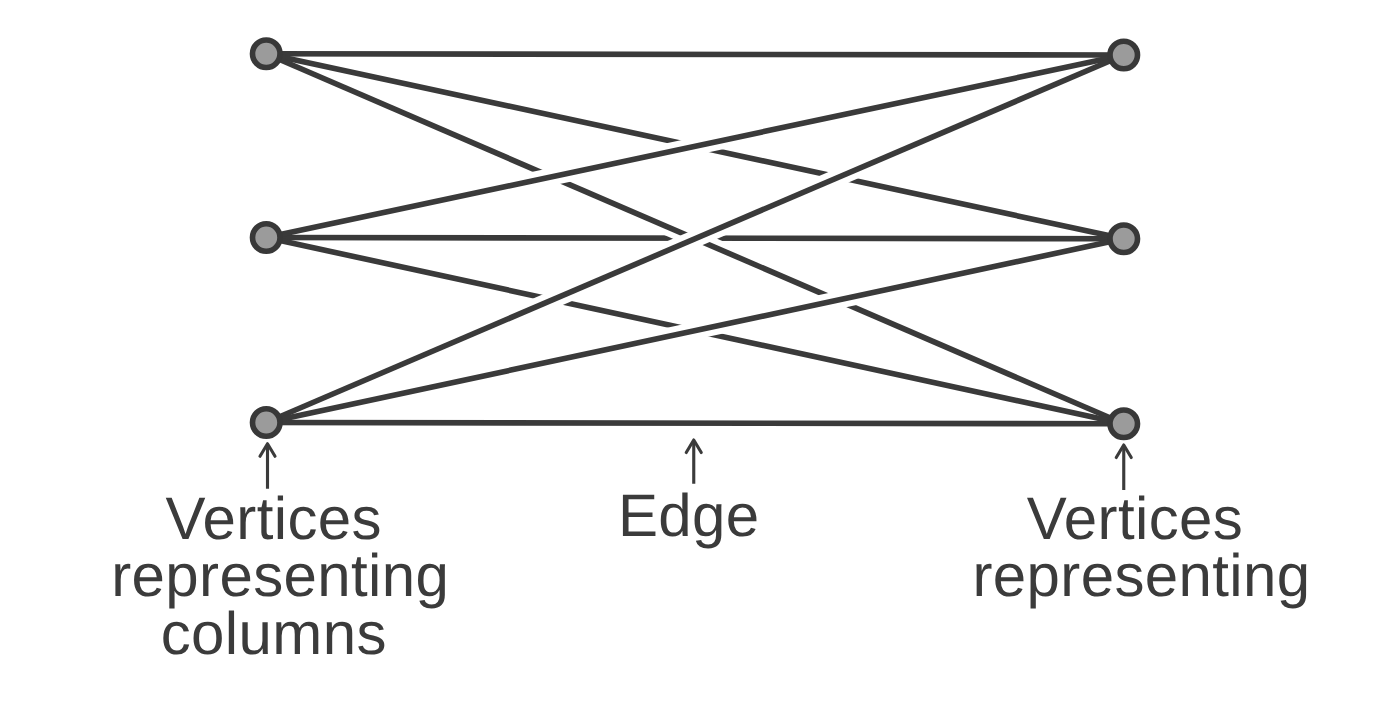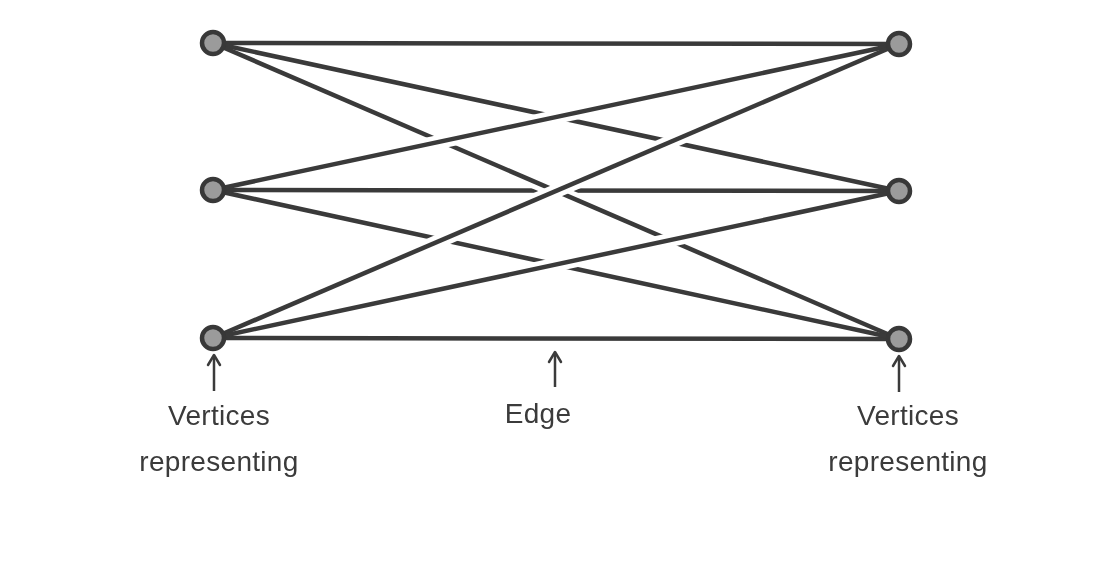--- a/index.html
+++ b/index.html
@@ -16,28 +16,28 @@
     overflow: hidden;
   }
   svg.graph {
     position: absolute;
     left: 0;
     top: 0;
   }
   .diagram-label {
     position: absolute;
     color: #3b3b3b;
-    font-size: 28px;
+    font-size: 48px;
     line-height: 46px;
     text-align: center;
     letter-spacing: 0.3px;
     white-space: nowrap;
   }
   #label-left   { left:  89px; top: 393px; width: 260px; }
-  #label-middle { left: 468px; top: 391px; width: 140px; }
+  #label-middle { left: 481px; top: 391px; width: 140px; }
   #label-right  { left: 778px; top: 393px; width: 260px; }
 </style>
 </head>
 <body>
 
 <div class="canvas">
 
   <svg class="graph" id="graph-svg" width="1120" height="566" viewBox="0 0 1120 566">
       <line x1="213" y1="43" x2="899" y2="44" stroke="#3a3a3a" stroke-width="4.5" stroke-linecap="butt"></line>
       <line x1="213" y1="190" x2="899" y2="191" stroke="#3a3a3a" stroke-width="4.5" stroke-linecap="butt"></line>
@@ -64,20 +64,21 @@
       <path d="M 208 365 L 214 355 L 220 365" fill="none" stroke="#3b3b3b" stroke-width="2.5" stroke-linecap="round" stroke-linejoin="round"></path>
       <line x1="555" y1="387" x2="555" y2="353" stroke="#3b3b3b" stroke-width="2.5" stroke-linecap="butt"></line>
       <path d="M 549 362 L 555 352 L 561 362" fill="none" stroke="#3b3b3b" stroke-width="2.5" stroke-linecap="round" stroke-linejoin="round"></path>
       <line x1="899" y1="392" x2="899" y2="357" stroke="#3b3b3b" stroke-width="2.5" stroke-linecap="butt"></line>
       <path d="M 893 366 L 899 356 L 905 366" fill="none" stroke="#3b3b3b" stroke-width="2.5" stroke-linecap="round" stroke-linejoin="round"></path>
     </svg>
 
   <div class="diagram-label" id="label-left">
     <div>Vertices</div>
     <div>representing</div>
+    <div>columns</div>
   </div>
 
   <div class="diagram-label" id="label-middle">
     <div>Edge</div>
   </div>
 
   <div class="diagram-label" id="label-right">
     <div>Vertices</div>
     <div>representing</div>
   </div>

